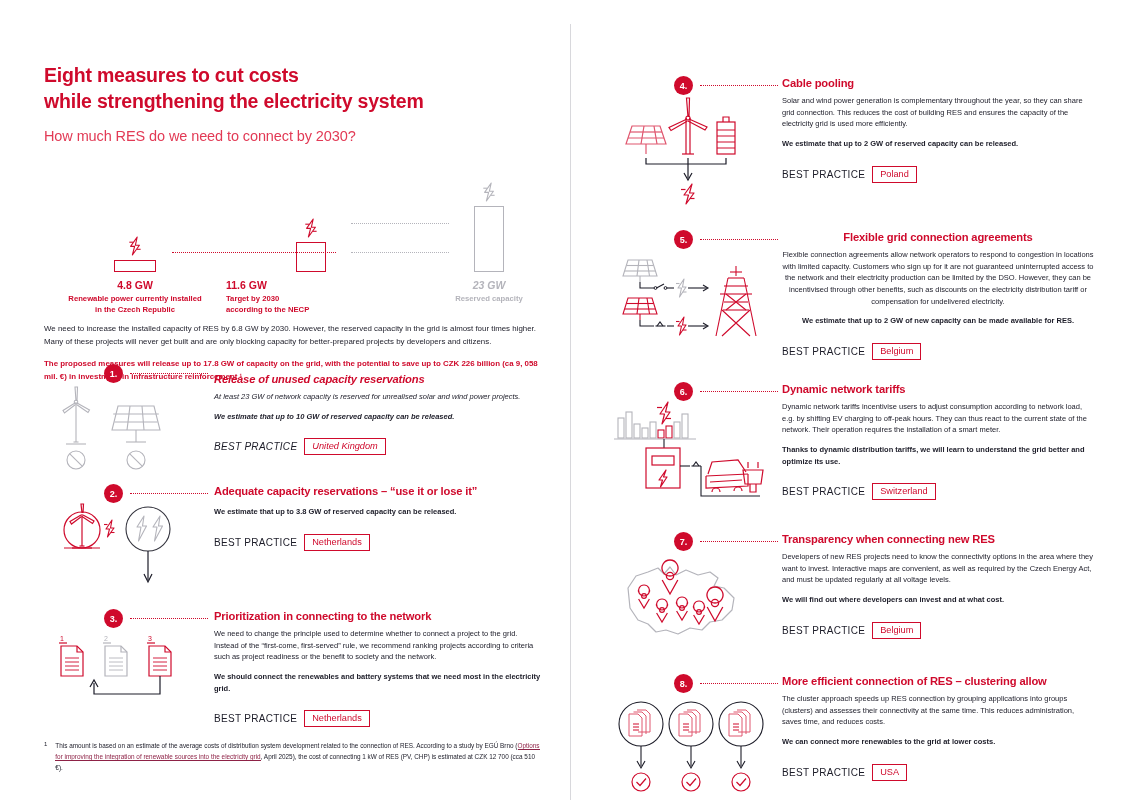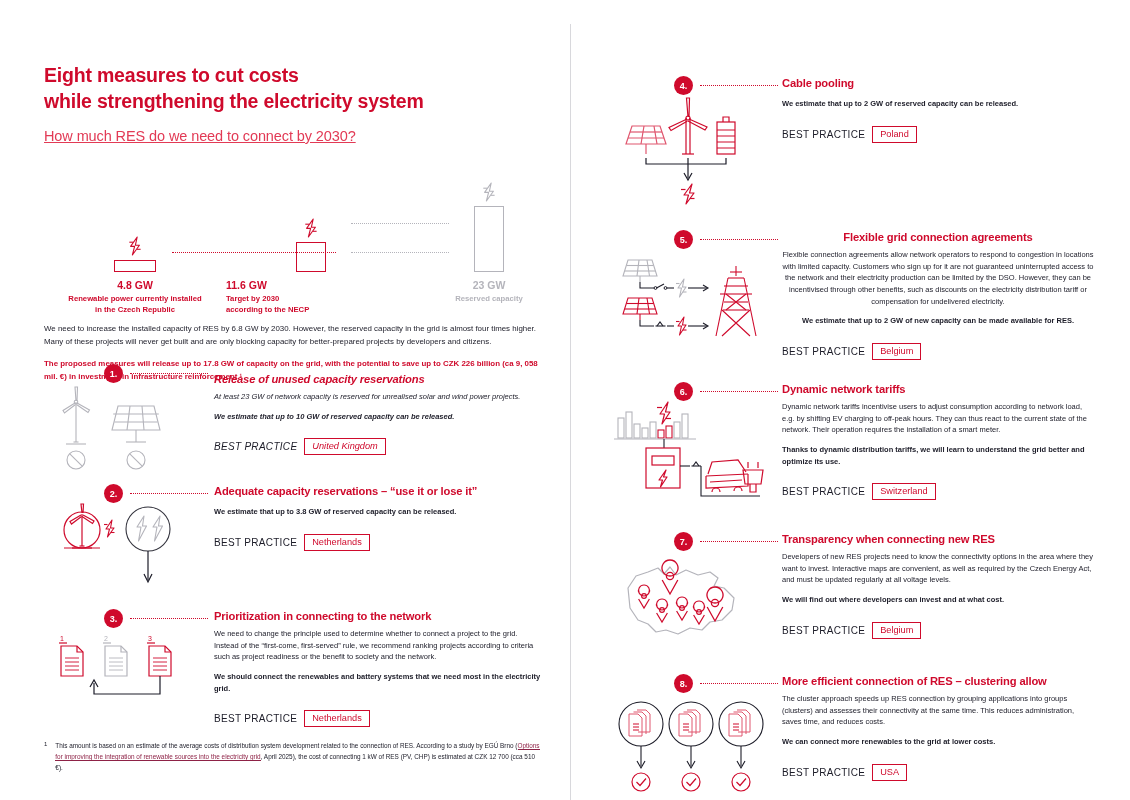--- a/index.html
+++ b/index.html
@@ -28,21 +28,20 @@
     font-weight: bold;
     line-height: 1.35;
     letter-spacing: -0.2px;
   }
   .subhead {
     color: #e23a55;
     font-size: 14.5px;
     line-height: 1.35;
     margin-top: 12px;
     letter-spacing: -0.1px;
-    text-decoration: underline;
   }
 
   
   .chart { position: relative; height: 155px; margin-top: 16px; }
   .chart-area { position: relative; height: 110px; }
   .bar-group { position: absolute; bottom: 0; text-align: center; }
   .bar {
     border: 1.1px solid #cf0a2c;
     background: transparent;
     margin: 0 auto;
@@ -50,21 +49,21 @@
   .bar.grey { border-color: #b4b4bb; }
   .bolt-wrap { display: flex; justify-content: center; height: 22px; align-items: flex-end; margin-bottom: 4px; }
   .leader {
     position: absolute;
     border-top: 1.3px dotted #cf0a2c;
     height: 0;
   }
   .leader.grey { border-top-color: #b4b4bb; }
   .bar-caption { margin-top: 7px; }
   .bar-value { font-size: 10.5px; font-weight: bold; color: #cf0a2c; }
-  .bar-value.grey { color: #b4b4bb; }
+  .bar-value.grey { color: #b4b4bb; font-style: italic; }
   .bar-label { font-size: 7.7px; font-weight: bold; color: #cf0a2c; line-height: 1.45; margin-top: 2px; white-space: pre-line; }
   .bar-label.grey { color: #b4b4bb; }
 
   
   .intro { margin-top: 6px; }
   .intro p { font-size: 7.9px; line-height: 1.62; color: #1c1c28; }
   .intro p.hi { color: #cf0a2c; font-weight: bold; margin-top: 9px; }
 
   
   .measure { position: absolute; }
@@ -323,20 +322,21 @@
     <div class="fn-text">
       <span>This amount is based on an estimate of the average costs of distribution system development related to the connection of RES. According to a study by EGÚ Brno (</span><span class="fn-link">Options for improving the integration of renewable sources into the electricity grid</span><span>, April 2025), the cost of connecting 1 kW of RES (PV, CHP) is estimated at CZK 12 700 (cca 510 €).</span>
     </div>
   </div>
 
   <div class="measure" style="left:674px; top:52px; width:420px;">
     <div class="m-badge">4.</div>
     <div class="m-dots"></div>
     <div class="m-body" style="left:108px; top:0; width:312px;">
       <div class="m-title">Cable pooling</div>
+      <div class="m-desc">Solar and wind power generation is complementary throughout the year, so they can share grid connection. This reduces the cost of building RES and ensures the capacity of the electricity grid is used more efficiently.</div>
       <div class="m-bold">We estimate that up to 2 GW of reserved capacity can be released.</div>
       <div class="bp-row">
         <span class="bp-label">BEST PRACTICE</span>
         <span class="bp-chip">Poland</span>
       </div>
     </div>
 
     <div class="m-icon" style="left:-60px; top:20px;">
       <svg width="150" height="110" viewBox="0 0 150 110">
         <g stroke="#e0566e" stroke-width="1.2" fill="none">

